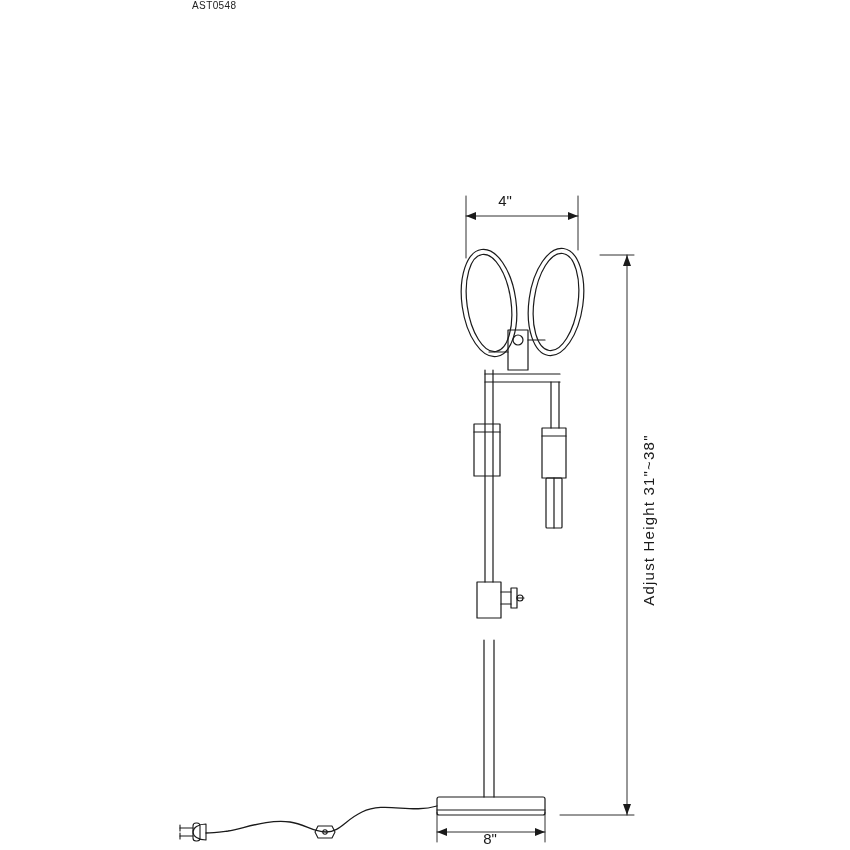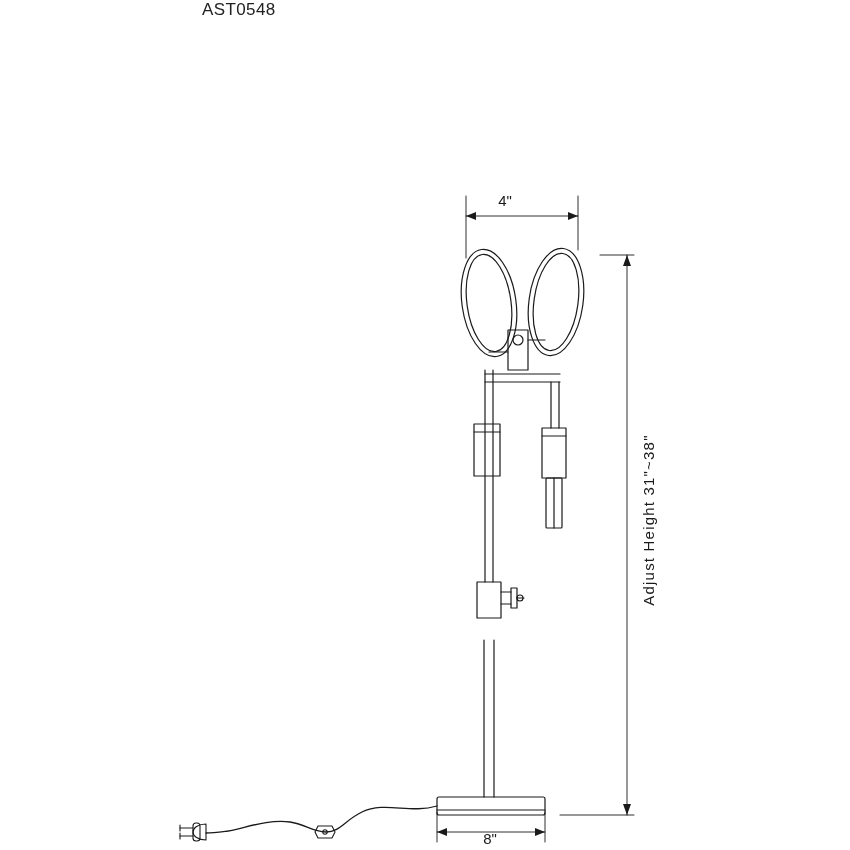--- a/index.html
+++ b/index.html
@@ -15,23 +15,23 @@
     overflow: hidden;
   }
   #sheet {
     position: relative;
     width: 850px;
     height: 850px;
     background: #ffffff;
   }
   #part-code {
     position: absolute;
-    left: 202px;
+    left: 192px;
     top: 0px;
-    font-size: 17px;
+    font-size: 10px;
     letter-spacing: 0.4px;
     color: #222;
     white-space: nowrap;
   }
   #drawing {
     position: absolute;
     left: 0;
     top: 0;
     width: 850px;
     height: 850px;

